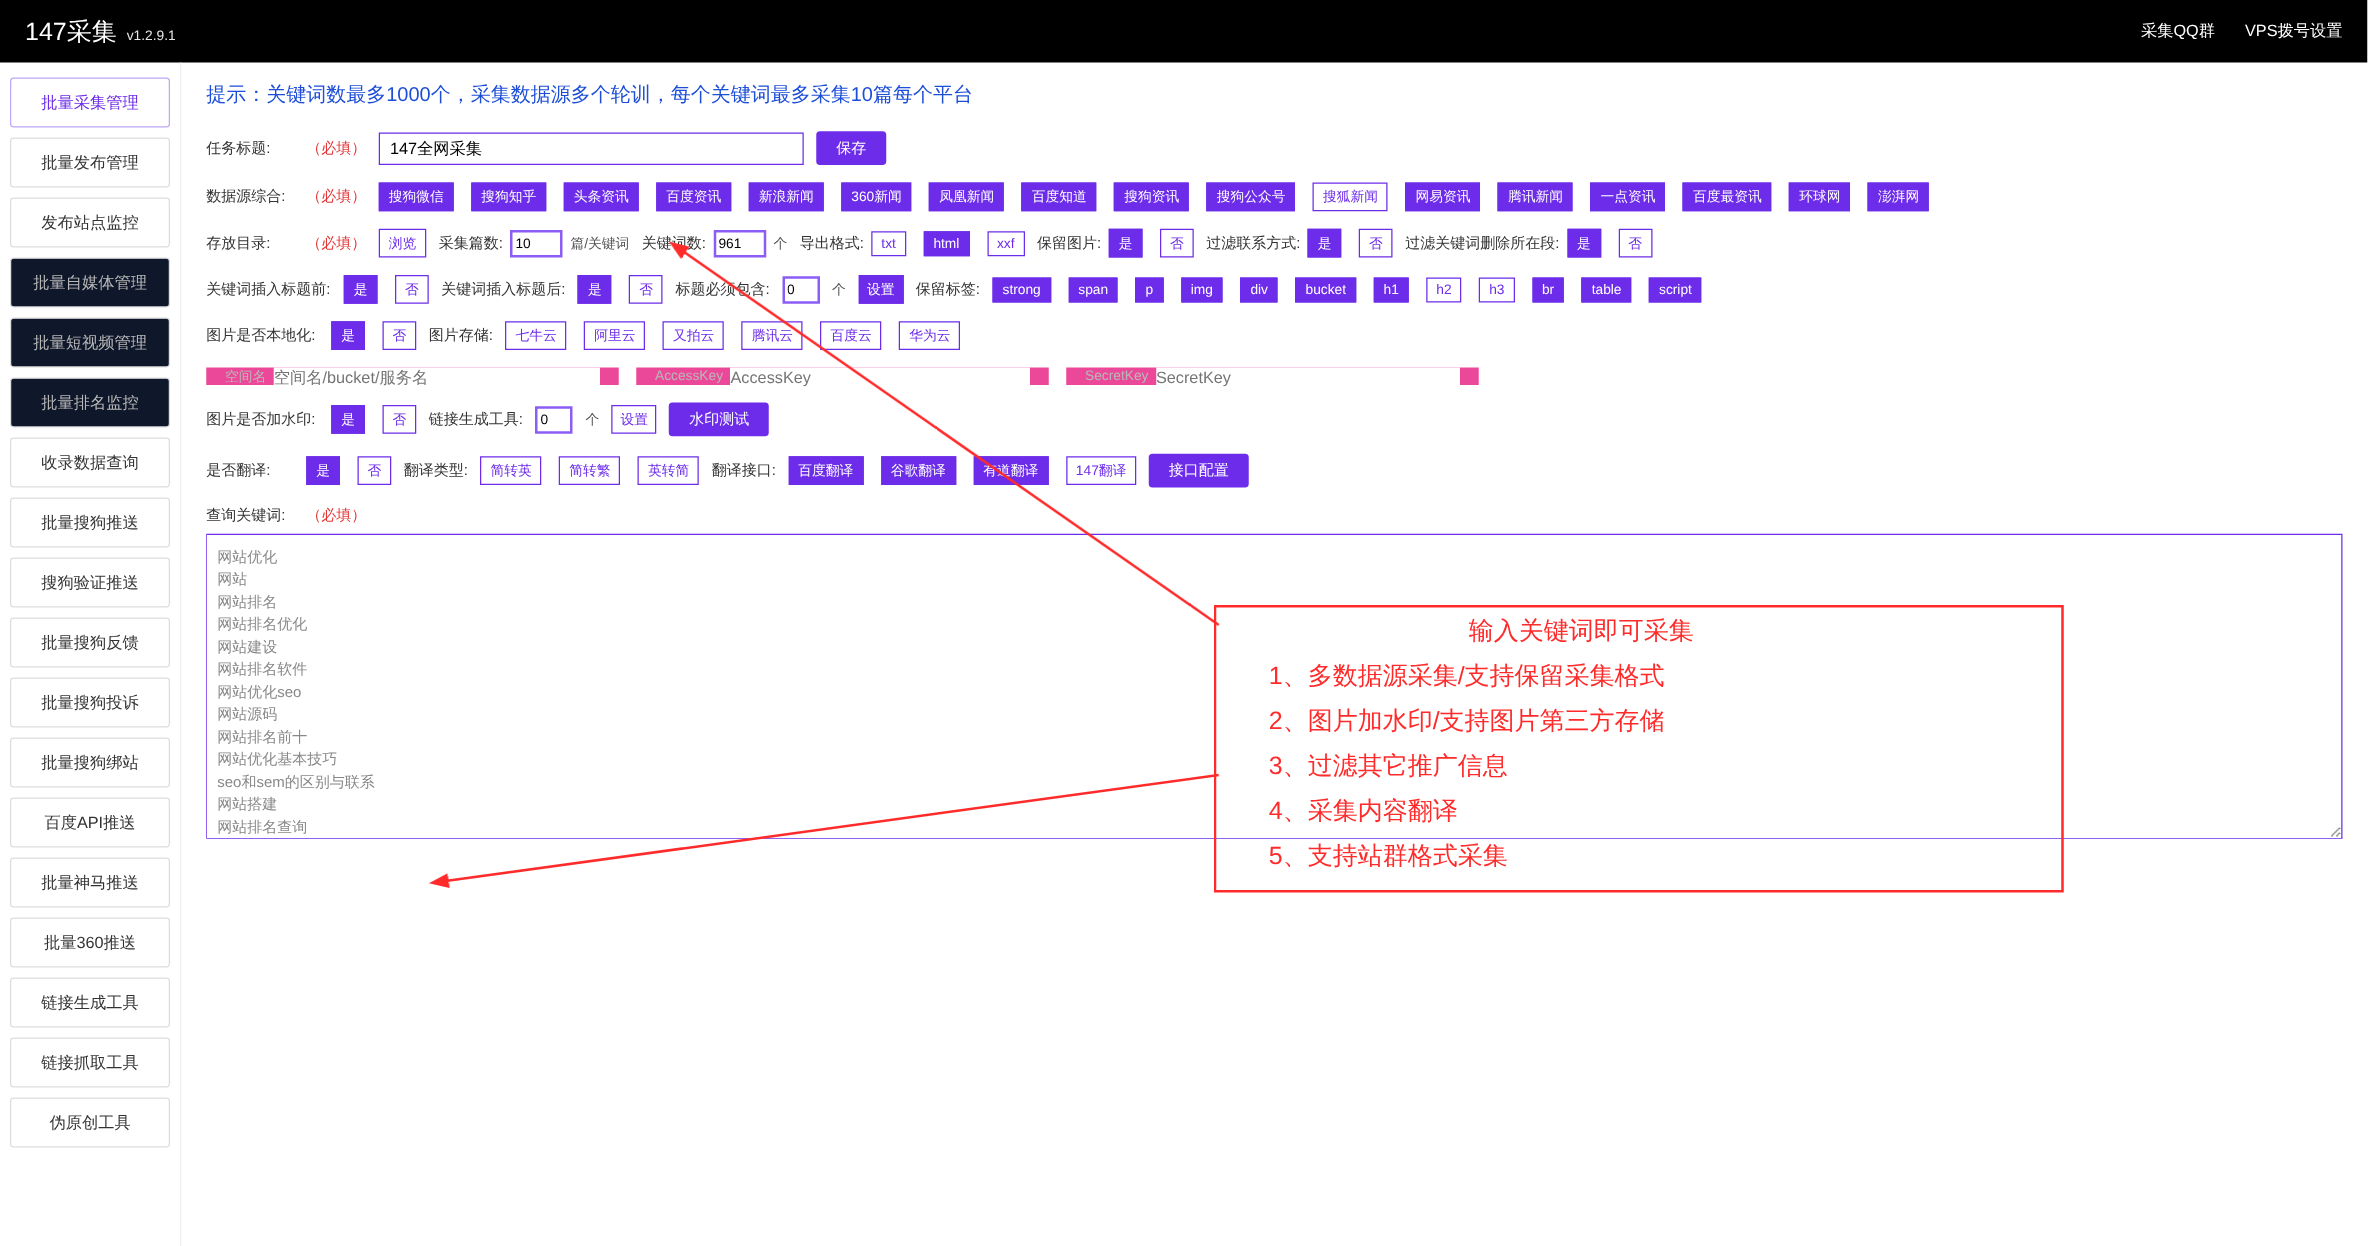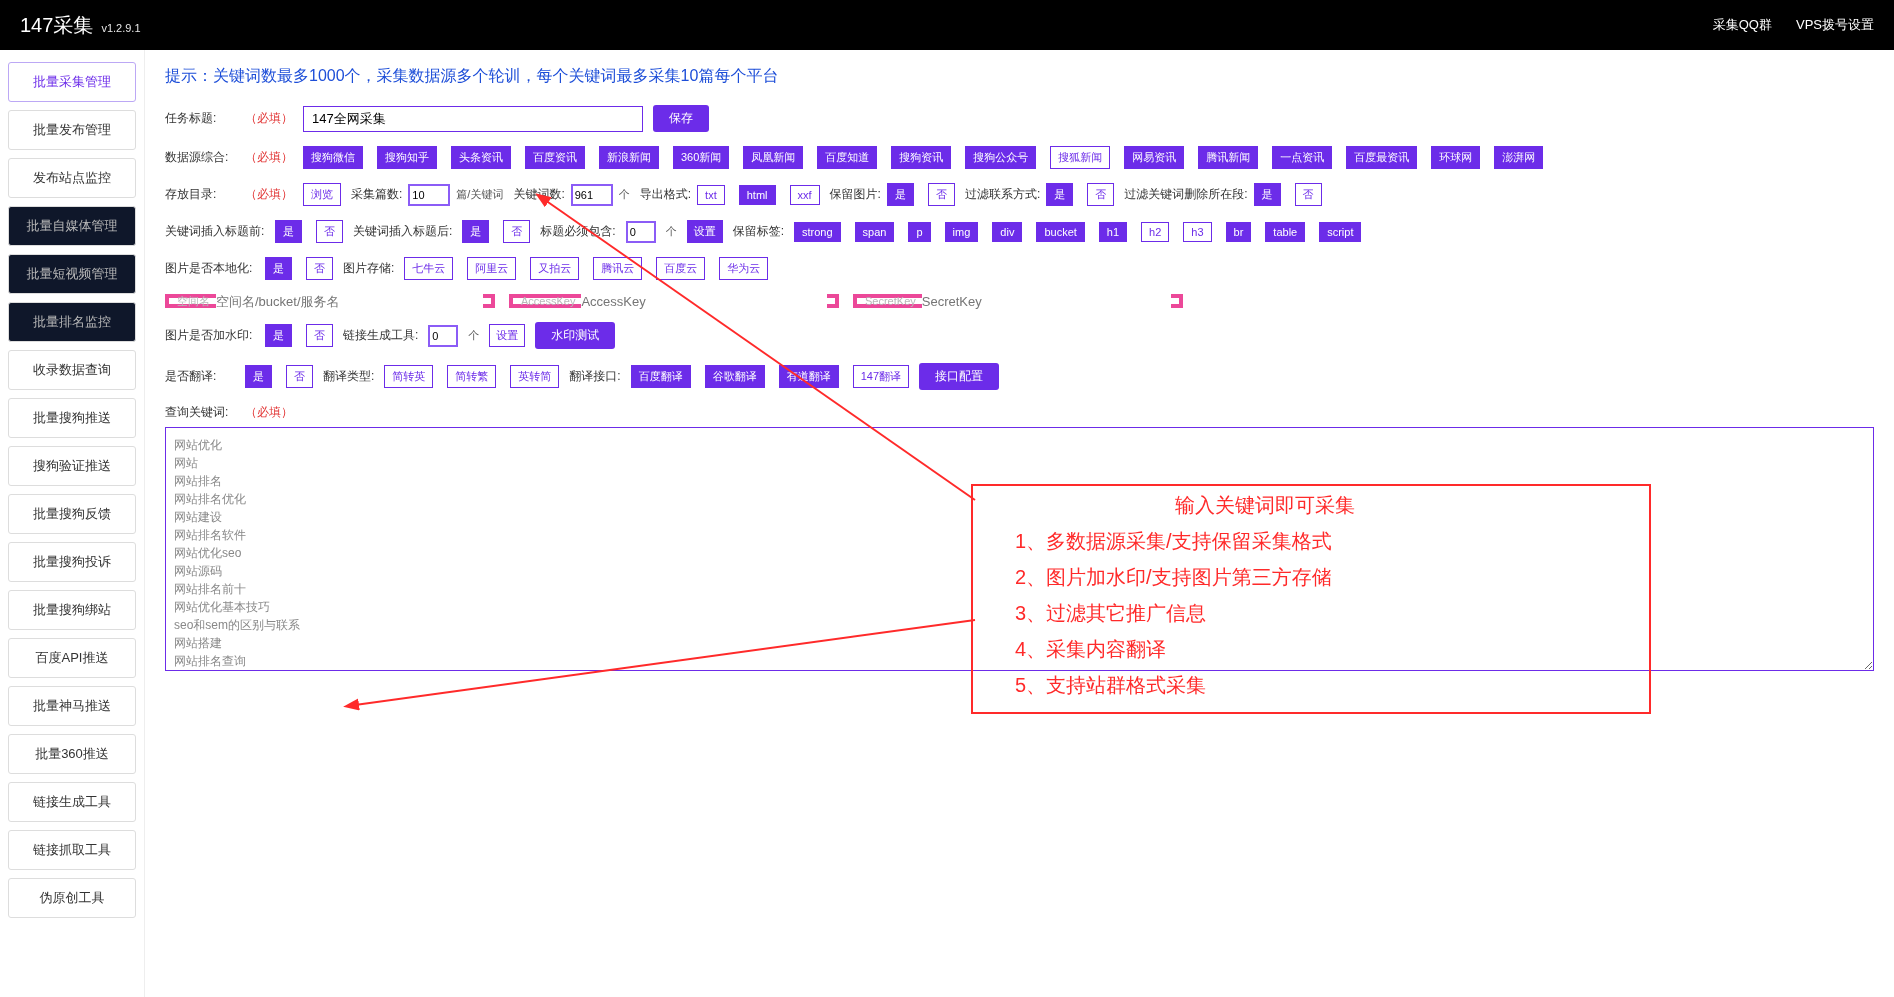--- a/index.html
+++ b/index.html
@@ -24,21 +24,21 @@
 .input.wide{width:340px}
 .btn{background:#6c2ce9;color:#fff;border:none;padding:5px 16px;border-radius:3px;font-size:12px;cursor:pointer}
 .btnsm{background:#6c2ce9;color:#fff;border:1px solid #6c2ce9;padding:3px 6px;font-size:11px;cursor:pointer}
 .btnsm.off{background:#fff;color:#6c2ce9}
 .tag{display:inline-block;background:#6c2ce9;color:#fff;padding:3px 7px;font-size:11px;cursor:pointer;border:1px solid #6c2ce9}
 .tag.off{background:#fff;color:#6c2ce9}
 .numbox{border:2px solid #8b5cf6;width:42px;height:22px;text-align:left;font-size:11px;padding:0 2px}
 .unit{font-size:11px;color:#555}
 .grp{display:flex;gap:14px}
 .grp .tag{margin:0}
-.big-input{border:4px solid #ec4899;height:14px;padding:0 8px;font-size:12px;flex:1;max-width:330px;outline:none;display:flex;align-items:center}
+.big-input{border:7px solid #ec4899;height:14px;padding:0 8px;font-size:12px;flex:1;max-width:330px;outline:none;display:flex;align-items:center}
 .big-input .ph{color:#b8b8b8;font-size:11px;margin-right:6px}
 .big-input input{border:none;outline:none;flex:1;font-size:13px}
 .textarea{width:100%;height:244px;border:1px solid #6c2ce9;padding:8px;font-size:12px;color:#888;resize:vertical;outline:none;line-height:1.5}
 .overlay{position:absolute;border:2px solid #ff2a2a;pointer-events:none}
 .box1{left:826px;top:434px;width:680px;height:230px}
 .olist{position:absolute;left:870px;top:437px;width:500px;font-size:20px;color:#ff2a2a;line-height:1.8;pointer-events:none}
 .olist .tt{text-align:center}
 svg.arrow{position:absolute;pointer-events:none;overflow:visible}
 .seg{display:flex;align-items:center;gap:6px}
 .row3{display:flex;gap:14px;margin-bottom:14px}

